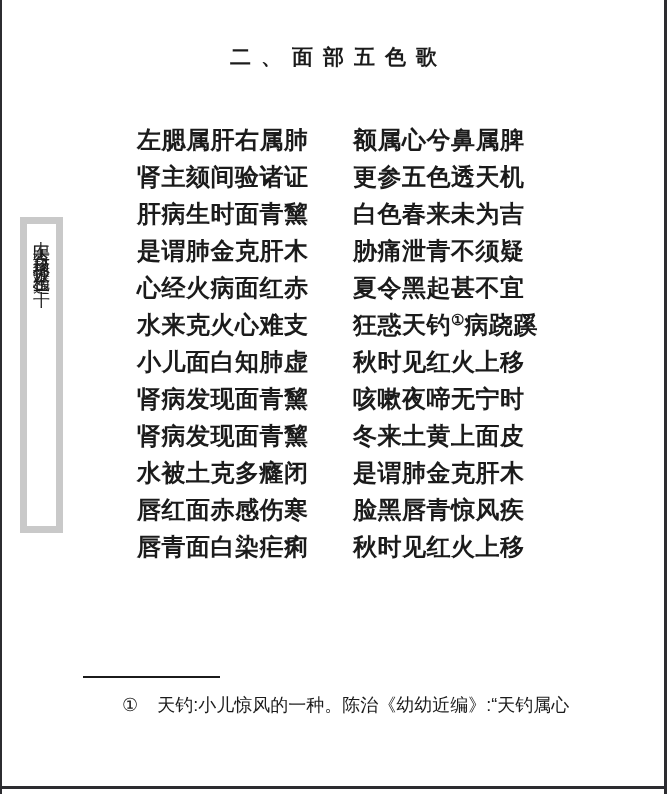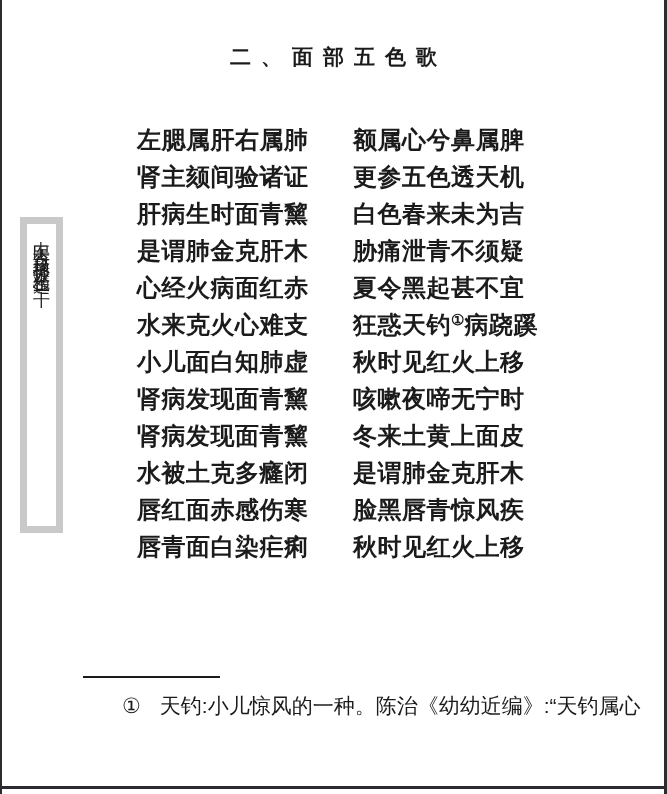--- a/index.html
+++ b/index.html
@@ -59,21 +59,21 @@
     white-space:nowrap;
   }
 
   .fn-sep {
     position:absolute; left:83px; top:676px;
     width:137px; height:2px;
     background:#1b1b1b;
   }
   .footnote {
     position:absolute; left:66px; top:691px; width:535px;
-    font-size:21px; line-height:29px;
+    font-size:18px; line-height:29px;
     white-space:nowrap;
   }
   .fn-first { padding-left:56px; }
   .fn-marker { display:inline-block; margin-right:19px; }
 </style>
 </head>
 <body>
 
 <div class="page-edge" id="edge-left"></div>
 <div class="page-edge" id="edge-right"></div>

